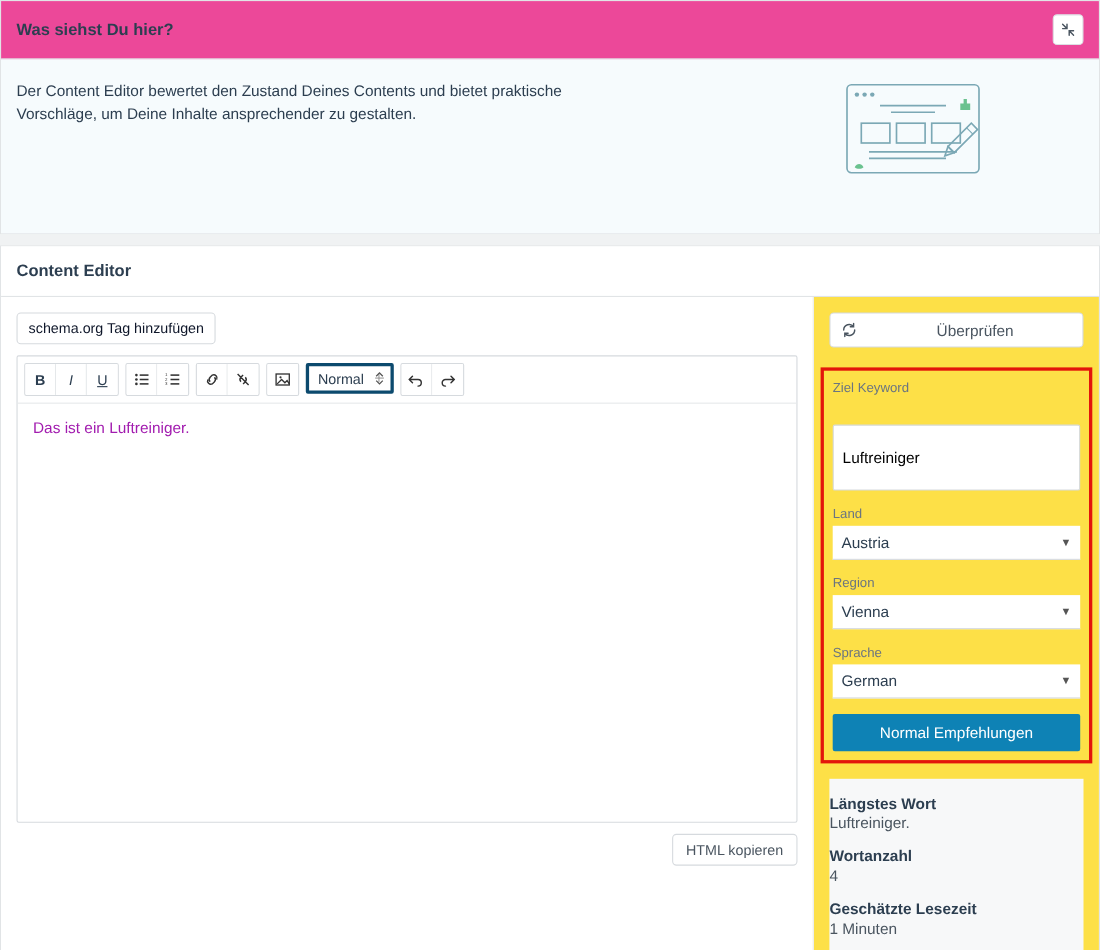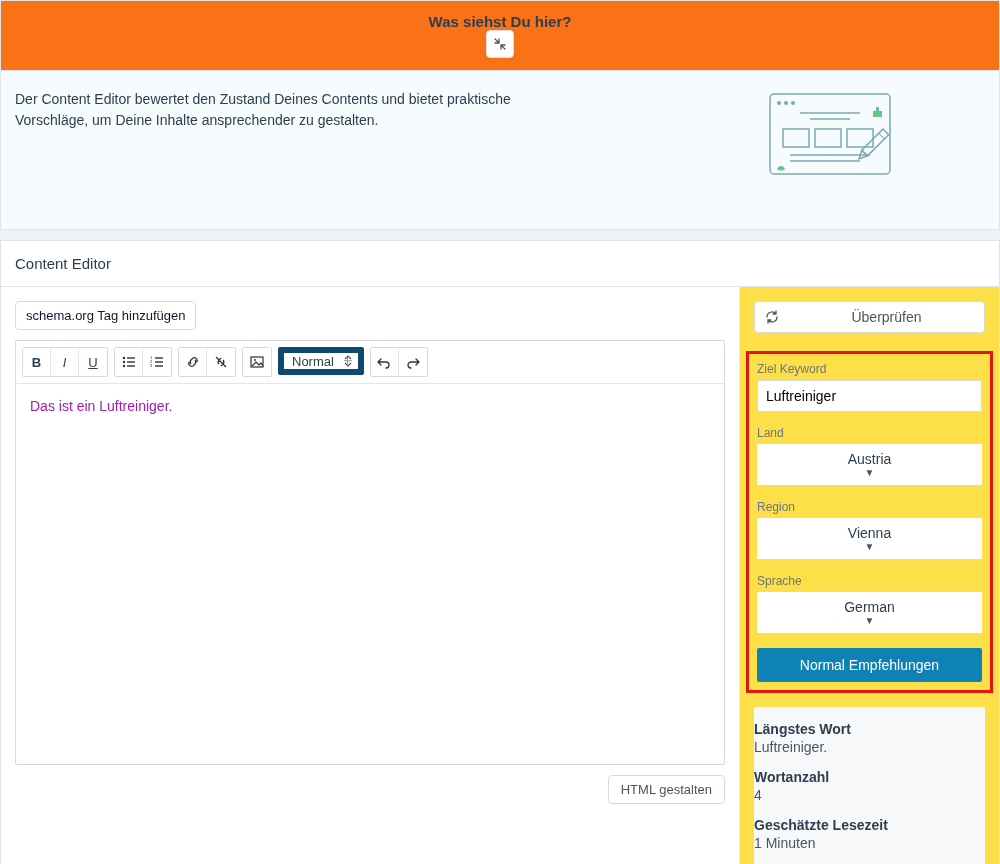--- a/index.html
+++ b/index.html
@@ -1,47 +1,47 @@
 <!DOCTYPE html>
 <html><head>
 <meta charset="utf-8">
 <style>
   * { box-sizing: border-box; margin: 0; padding: 0; }
   body { font-family: -apple-system, BlinkMacSystemFont, "Segoe UI", Helvetica, Arial, sans-serif; background: #f0f2f3; color: #2c3e50; font-size: 14px; }
   .panel { background: #fff; border: 1px solid #e1e4e6; }
-  .intro-header { display: flex; align-items: center; justify-content: space-between; padding: 12px 14px; border-bottom: 1px solid #e1e4e6; background: #f97316; flex-direction: column; }
+  .intro-header { display: flex; align-items: center; justify-content: space-between; padding: 12px 14px; border-bottom: 1px solid #e1e4e6; background: #ec4899; }
   .intro-header h3 { font-size: 15px; font-weight: 600; color: #2c3e50; }
   .collapse-btn { width: 28px; height: 28px; border: 1px solid #dcdfe3; border-radius: 4px; background: #fff; display: flex; align-items: center; justify-content: center; cursor: pointer; }
   .intro-body { background: #f6fbfd; padding: 18px 14px 50px; display: flex; justify-content: space-between; gap: 20px; }
   .intro-text { max-width: 540px; line-height: 1.5; color: #2c3e50; font-size: 14px; }
   .illus { width: 160px; flex-shrink: 0; margin-right: 60px; }
   .section-gap { height: 10px; background: #f0f2f3; }
   .ce-header { padding: 14px; background: #fff; border-bottom: 1px solid #e1e4e6; }
-  .ce-header h3 { font-size: 15px; font-weight: 400; }
+  .ce-header h3 { font-size: 15px; font-weight: 700; }
   .ce-body { display: flex; background: #fff; }
   .editor-col { flex: 1; padding: 14px; }
   .side-col { width: 260px; padding: 14px 14px 0 14px; background: #fde047; border-left: 1px solid #eceef0; }
   .schema-btn { display: inline-block; padding: 6px 10px; border: 1px solid #d6dade; border-radius: 4px; background: #fff; color: #0f172a; font-size: 13px; cursor: pointer; margin-bottom: 10px; }
   .editor-box { border: 1px solid #d6dade; border-radius: 2px; }
   .toolbar { display: flex; gap: 6px; padding: 6px; border-bottom: 1px solid #e5e8ea; flex-wrap: wrap; }
   .tb-group { display: flex; border: 1px solid #d6dade; border-radius: 2px; overflow: hidden; }
   .tb-btn { width: 28px; height: 28px; background: #fff; display: flex; align-items: center; justify-content: center; cursor: pointer; font-size: 13px; border-right: 1px solid #e5e8ea; }
   .tb-btn:last-child { border-right: none; }
-  .tb-select { height: 28px; border: 6px solid #0c4a6e; border-radius: 2px; background: #fff; padding: 0 24px 0 8px; font-size: 13px; display: flex; align-items: center; position: relative; cursor: pointer; }
+  .tb-select { height: 28px; border: 3px solid #0c4a6e; border-radius: 2px; background: #fff; padding: 0 24px 0 8px; font-size: 13px; display: flex; align-items: center; position: relative; cursor: pointer; }
   .tb-select::after { content: ""; position: absolute; right: 6px; top: 50%; width: 8px; height: 8px; transform: translateY(-60%); background: linear-gradient(#555,#555) center/8px 1px no-repeat, linear-gradient(#555,#555) center/1px 8px no-repeat; opacity: .6; }
   .tb-caret { position: absolute; right: 6px; top: 50%; transform: translateY(-50%); font-size: 10px; color: #555; }
   .editor-area { min-height: 380px; padding: 14px; font-size: 14px; color: #a21caf; outline: none; }
   .editor-footer { display: flex; justify-content: flex-end; padding: 10px 0 0; }
   .html-copy { padding: 6px 12px; border: 1px solid #d6dade; border-radius: 4px; background: #fff; color: #4a5560; font-size: 13px; cursor: pointer; }
   .verify-btn { width: 100%; padding: 7px 10px; border: 1px solid #d6dade; border-radius: 4px; background: #fff; display: flex; align-items: center; gap: 20px; cursor: pointer; color: #4a5560; justify-content: flex-start; margin-bottom: 18px; }
   .verify-btn span:last-child { flex: 1; text-align: center; }
   .red-frame { border: 3px solid #e3150b; padding: 8px; margin: 0 -8px 14px; }
   .field-label { font-size: 12px; color: #6b7580; margin-bottom: 4px; display: block; }
-  .text-input { width: 100%; padding: 7px 8px; border: 1px solid #d6dade; border-radius: 2px; font-size: 14px; margin-bottom: 14px; }
-  .select-input { width: 100%; padding: 7px 8px; border: none; border-bottom: 1px solid #d6dade; background: #fff; font-size: 14px; margin-bottom: 14px; position: relative; display: flex; justify-content: space-between; align-items: center; cursor: pointer; flex-direction: column; }
+  .text-input { width: 100%; padding: 21px 8px; border: 1px solid #d6dade; border-radius: 2px; font-size: 14px; margin-bottom: 14px; margin-top: 23px; }
+  .select-input { width: 100%; padding: 7px 8px; border: none; border-bottom: 1px solid #d6dade; background: #fff; font-size: 14px; margin-bottom: 14px; position: relative; display: flex; justify-content: space-between; align-items: center; cursor: pointer; }
   .select-input .caret { font-size: 10px; color: #555; }
   .primary-btn { width: 100%; padding: 9px; background: #0e82b5; color: #fff; border: none; border-radius: 2px; font-size: 14px; cursor: pointer; }
   .stats { background: #f7f8f9; padding: 14px 0 20px; }
   .stat-block { margin-bottom: 14px; }
   .stat-label { font-weight: 600; font-size: 14px; color: #2c3e50; }
   .stat-value { font-size: 14px; color: #4a5560; margin-top: 2px; }
   svg { display: block; }
 </style>
 </head>
 <body>
@@ -167,21 +167,21 @@
               <svg width="14" height="14" viewBox="0 0 14 14">
                   <path d="M10 4 L13 7 L10 10 M13 7 L5 7 a3 3 0 0 0 0 6" stroke="#333" stroke-width="1.3" fill="none" stroke-linecap="round"></path>
                 </svg>
             </div>
           </div>
         </div>
         <div class="editor-area" contenteditable="true" style="">Das ist ein Luftreiniger.</div>
       </div>
 
       <div class="editor-footer">
-        <div class="html-copy">HTML gestalten</div>
+        <div class="html-copy">HTML kopieren</div>
       </div>
     </div>
 
     <div class="side-col">
       <div class="verify-btn">
         <span>
           <svg width="14" height="14" viewBox="0 0 14 14">
               <path d="M2 7 a5 5 0 0 1 9-3 M12 7 a5 5 0 0 1 -9 3 M11 1 L11 4 L8 4 M3 13 L3 10 L6 10" stroke="#4a5560" stroke-width="1.3" fill="none" stroke-linecap="round"></path>
             </svg>
         </span>

